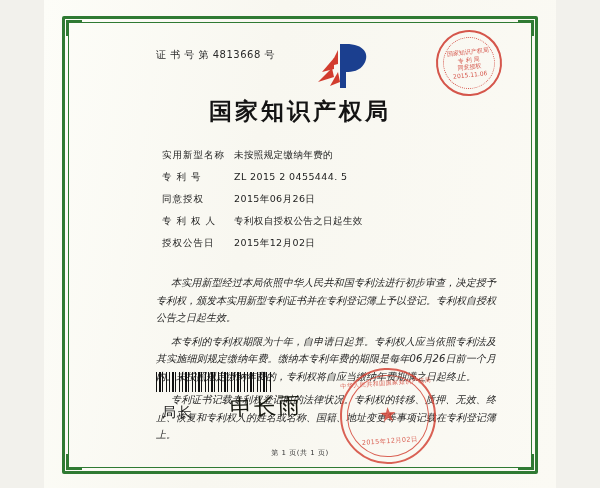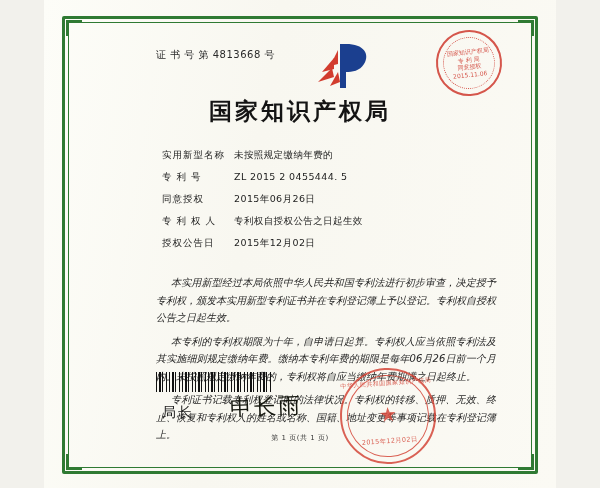--- a/index.html
+++ b/index.html
@@ -244,21 +244,21 @@
     text-align: center;
     color: #d23c2e;
     font-size: 6px;
     letter-spacing: 0.5px;
   }
 
   .page-foot {
     position: absolute;
     left: 0;
     right: 0;
-    bottom: 45px;
+    bottom: 30px;
     text-align: center;
     font-size: 7px;
     color: #333;
     letter-spacing: 0.5px;
   }
 </style>
 </head>
 <body>
 
 <div id="page">

